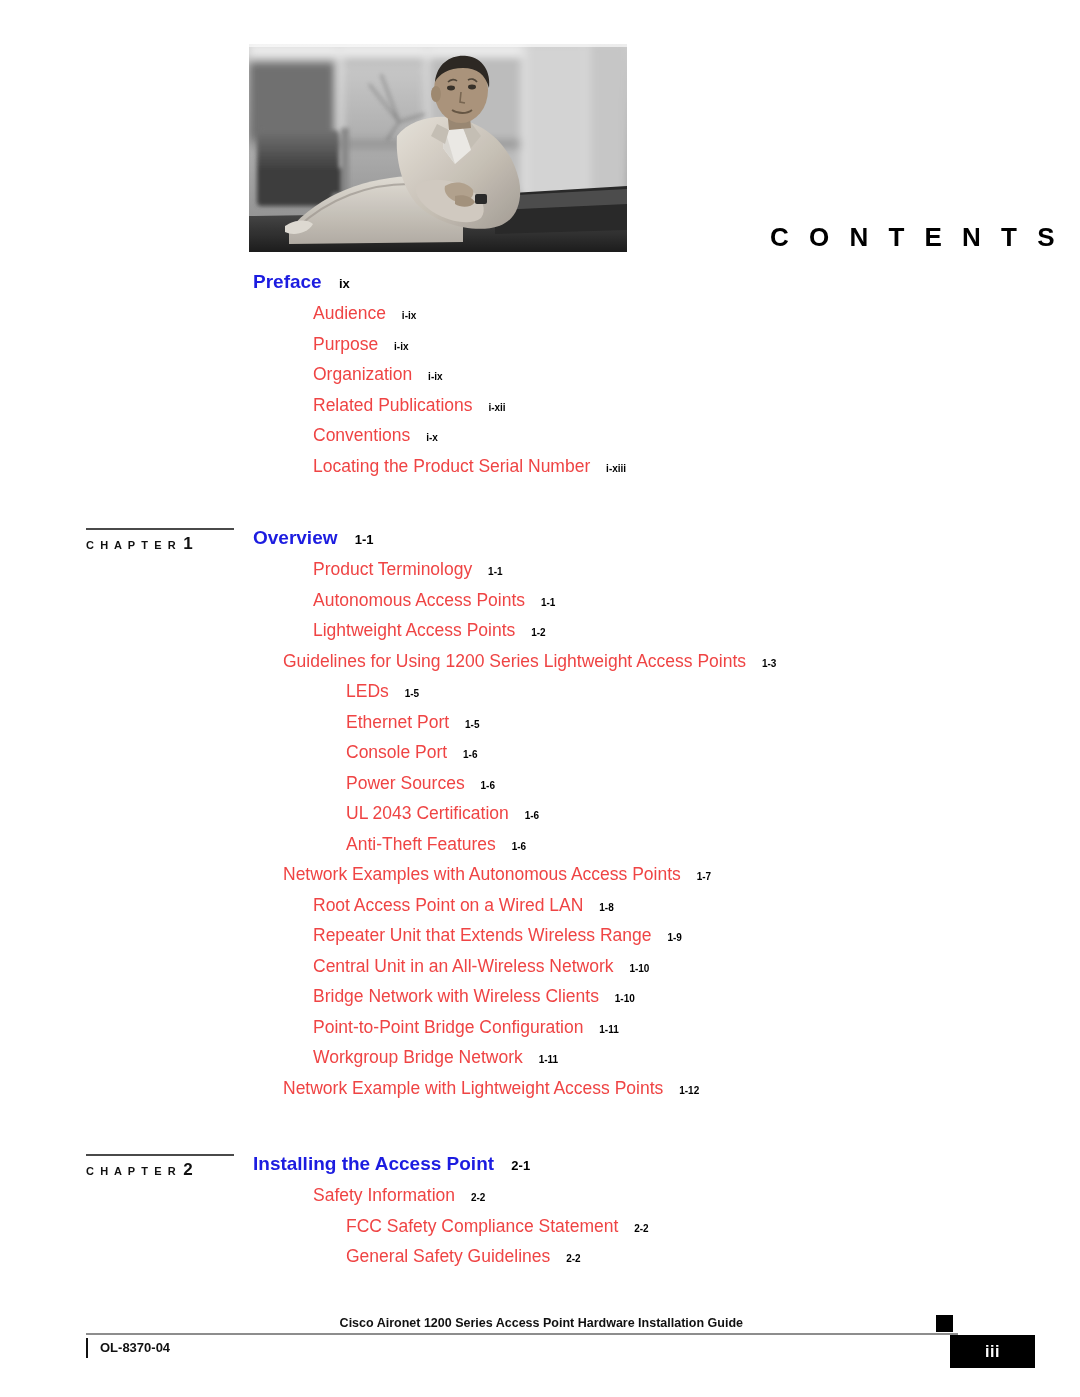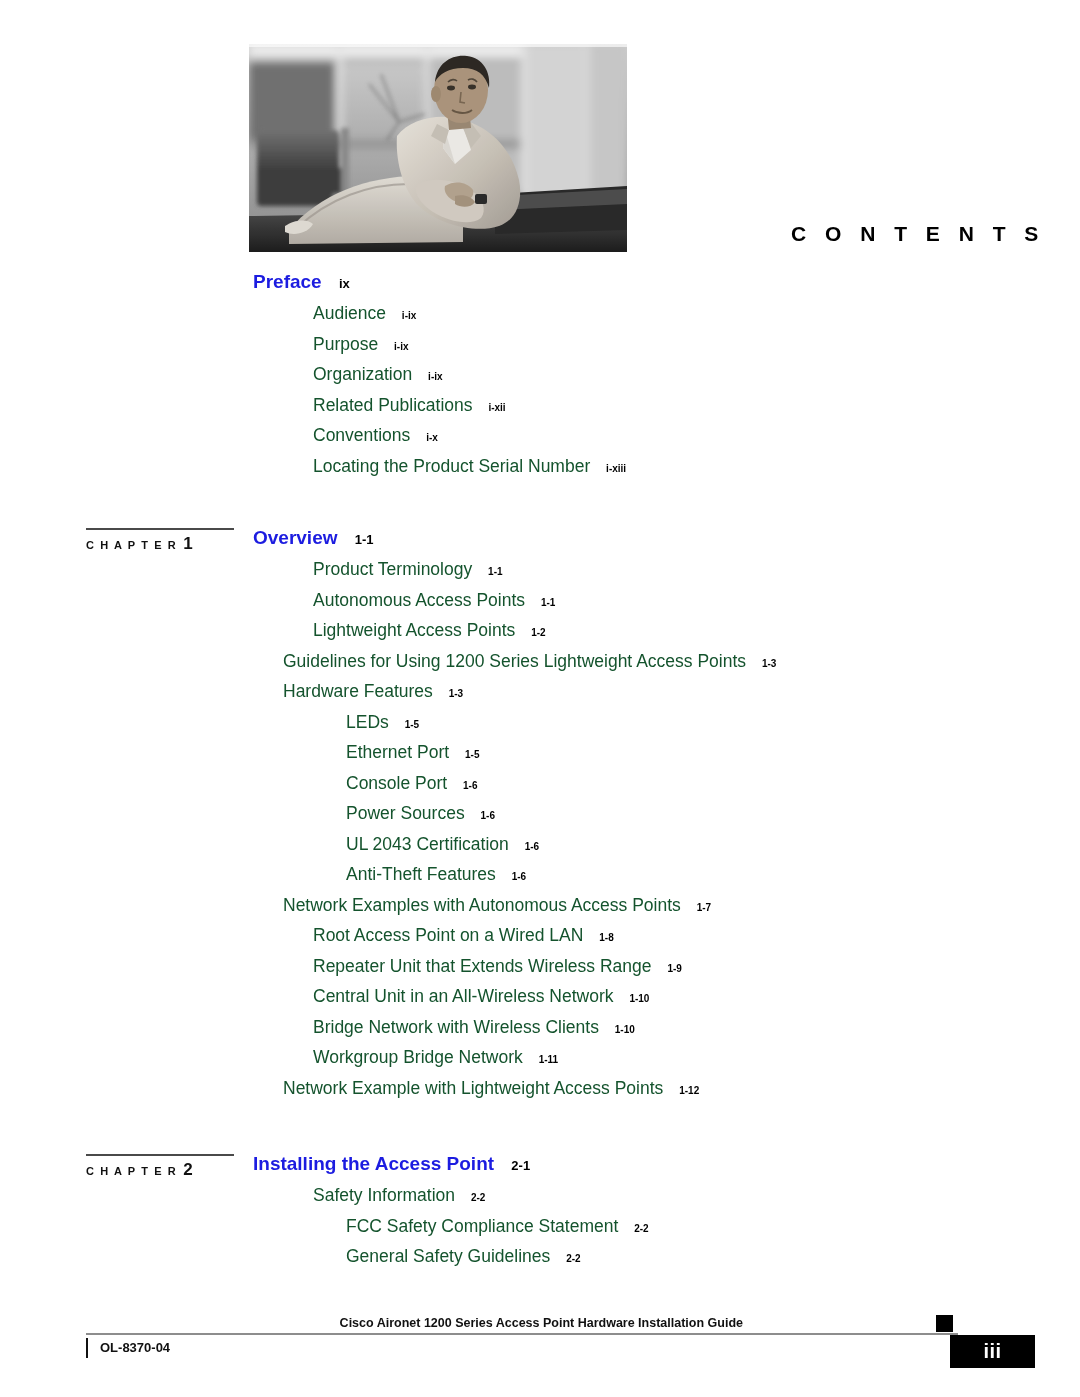--- a/index.html
+++ b/index.html
@@ -23,44 +23,44 @@
     width: 378px;
     height: 208px;
     overflow: hidden;
     background: #8a8a8a;
   }
   #hero-photo svg { display: block; width: 100%; height: 100%; }
 
   
   #contents-title {
     position: absolute;
-    left: 791px;
+    left: 770px;
     top: 222px;
-    font-size: 21px;
+    font-size: 26px;
     font-weight: bold;
     letter-spacing: 6.5px;
     color: #000000;
     white-space: nowrap;
   }
 
   
   #toc {
     position: absolute;
     left: 0;
     top: 272px;
     width: 1080px;
   }
 
   .toc-entry {
     position: relative;
     white-space: nowrap;
     color: #2222dd;
     line-height: 1;
   }
-  .toc-label { color: #14532d; }
+  .toc-label { color: #ef4444; }
   .toc-page {
     color: #000000;
     font-weight: bold;
     font-size: 10px;
     margin-left: 11px;
   }
 
   
   .lvl-title {
     padding-left: 253px;
@@ -142,21 +142,21 @@
     position: absolute;
     left: 950px;
     top: 29px;
     width: 85px;
     height: 33px;
     background: #000000;
     color: #ffffff;
     display: flex;
     align-items: center;
     justify-content: center;
-    font-size: 20px;
+    font-size: 16px;
     font-weight: bold;
     letter-spacing: 0.5px;
   }
   #footer-tick {
     position: absolute;
     left: 86px;
     top: 32px;
     width: 2px;
     height: 20px;
     background: #111111;
@@ -346,24 +346,20 @@
       <span class="toc-page">1-1</span>
     </div>
     <div class="toc-entry lvl2">
       <span class="toc-label">Lightweight Access Points</span>
       <span class="toc-page">1-2</span>
     </div>
     <div class="toc-entry lvl1">
       <span class="toc-label">Guidelines for Using 1200 Series Lightweight Access Points</span>
       <span class="toc-page">1-3</span>
     </div>
-    <div class="toc-entry lvl1">
-      <span class="toc-label">Hardware Features</span>
-      <span class="toc-page">1-3</span>
-    </div>
     <div class="toc-entry lvl3">
       <span class="toc-label">LEDs</span>
       <span class="toc-page">1-5</span>
     </div>
     <div class="toc-entry lvl3">
       <span class="toc-label">Ethernet Port</span>
       <span class="toc-page">1-5</span>
     </div>
     <div class="toc-entry lvl3">
       <span class="toc-label">Console Port</span>
@@ -393,20 +389,24 @@
       <span class="toc-label">Repeater Unit that Extends Wireless Range</span>
       <span class="toc-page">1-9</span>
     </div>
     <div class="toc-entry lvl2">
       <span class="toc-label">Central Unit in an All-Wireless Network</span>
       <span class="toc-page">1-10</span>
     </div>
     <div class="toc-entry lvl2">
       <span class="toc-label">Bridge Network with Wireless Clients</span>
       <span class="toc-page">1-10</span>
+    </div>
+    <div class="toc-entry lvl2">
+      <span class="toc-label">Point-to-Point Bridge Configuration</span>
+      <span class="toc-page">1-11</span>
     </div>
     <div class="toc-entry lvl2">
       <span class="toc-label">Workgroup Bridge Network</span>
       <span class="toc-page">1-11</span>
     </div>
     <div class="toc-entry lvl1">
       <span class="toc-label">Network Example with Lightweight Access Points</span>
       <span class="toc-page">1-12</span>
     </div>
   </div>

